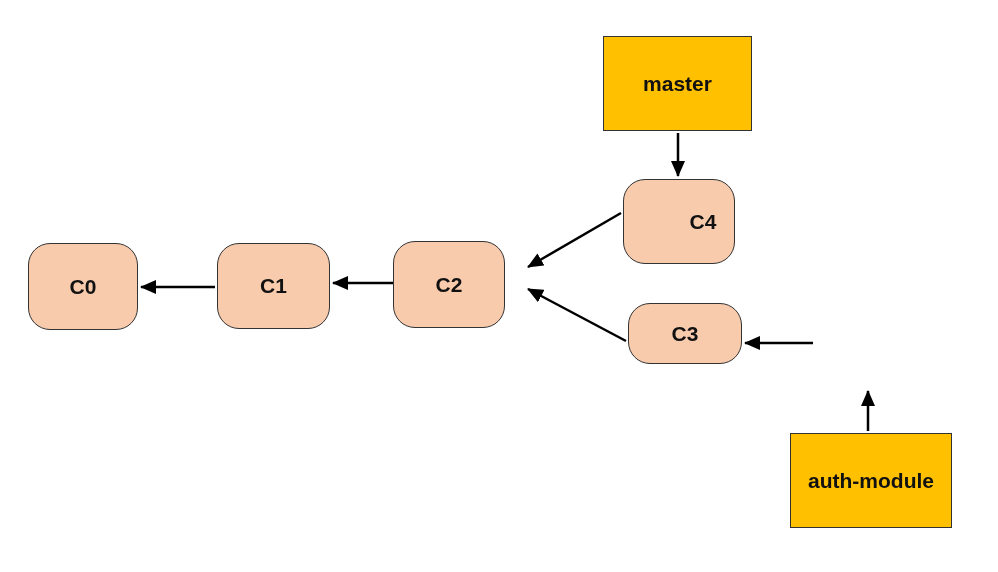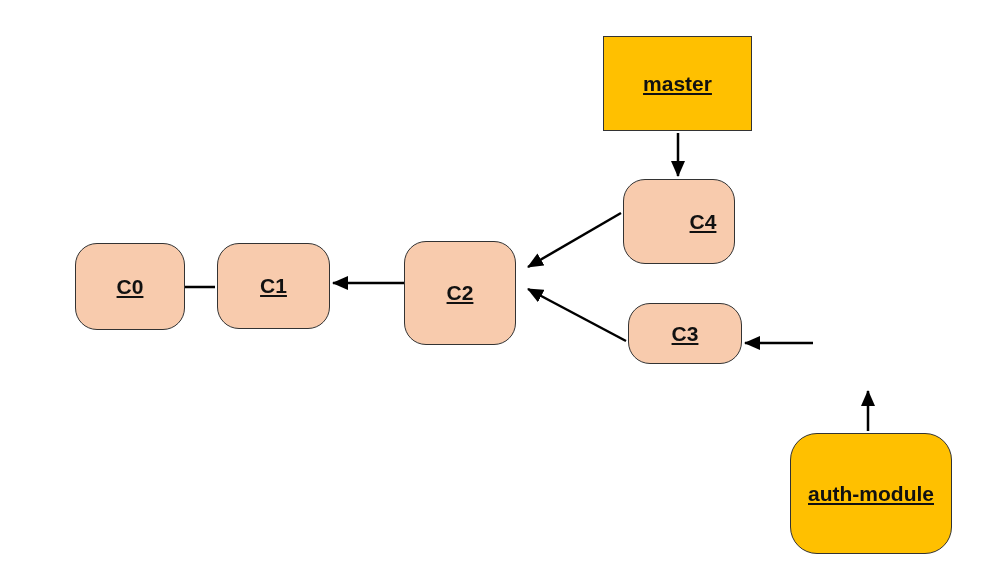--- a/index.html
+++ b/index.html
@@ -35,21 +35,20 @@
   .node {
     position: absolute;
     display: flex;
     align-items: center;
     justify-content: center;
     font-weight: bold;
     font-size: 21px;
     color: var(--text);
     border: 1.5px solid var(--node-border);
     text-align: center;
-    text-decoration: underline;
   }
   .commit {
     background: var(--commit-fill);
     border-radius: 22px;
   }
   .branch {
     background: var(--branch-fill);
     border-radius: 0;
   }
 </style>
@@ -68,26 +67,26 @@
     <line x1="215" y1="287" x2="141" y2="287" marker-end="url(#arrowhead)"></line>
     <line x1="411" y1="283" x2="333" y2="283" marker-end="url(#arrowhead)"></line>
     <line x1="621" y1="213" x2="528" y2="267" marker-end="url(#arrowhead)"></line>
     <line x1="626" y1="341" x2="528" y2="289" marker-end="url(#arrowhead)"></line>
     <line x1="813" y1="343" x2="745" y2="343" marker-end="url(#arrowhead)"></line>
     <line x1="868" y1="431" x2="868" y2="391" marker-end="url(#arrowhead)"></line>
   </svg>
 
   <div class="node branch" style="left:603px; top:36px; width:149px; height:95px;">master</div>
 
-  <div class="node branch" style="left:790px; top:433px; width:162px; height:121px; font-size:21px;border-radius:27px;">auth-module</div>
+  <div class="node branch" style="left:790px; top:433px; width:162px; height:95px; font-size:21px;">auth-module</div>
 
-  <div class="node commit" style="left:28px; top:243px; width:110px; height:87px;margin-left:47px;">C0</div>
+  <div class="node commit" style="left:28px; top:243px; width:110px; height:87px;">C0</div>
 
   <div class="node commit" style="left:217px; top:243px; width:113px; height:86px;">C1</div>
 
-  <div class="node commit" style="left:404px; top:241px; width:112px; height:104px;">C2</div>
+  <div class="node commit" style="left:393px; top:241px; width:112px; height:87px;">C2</div>
 
   <div class="node commit" style="left:628px; top:303px; width:114px; height:61px;">C3</div>
 
   <div class="node commit" style="left:623px; top:179px; width:112px; height:85px;padding-left:48px;">C4</div>
 
 
 </div>
 
 </body></html>

